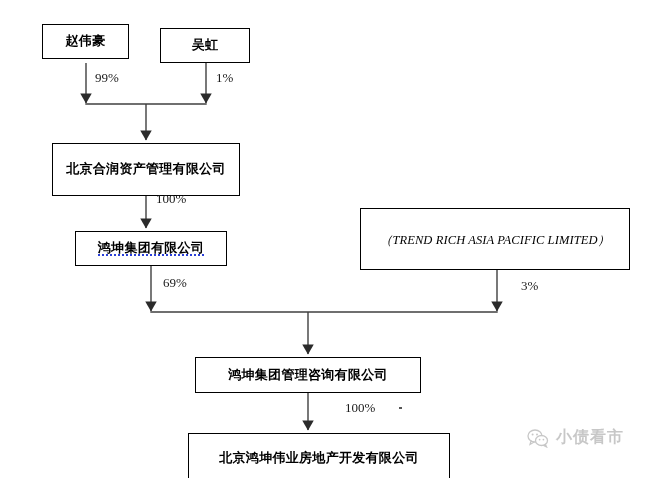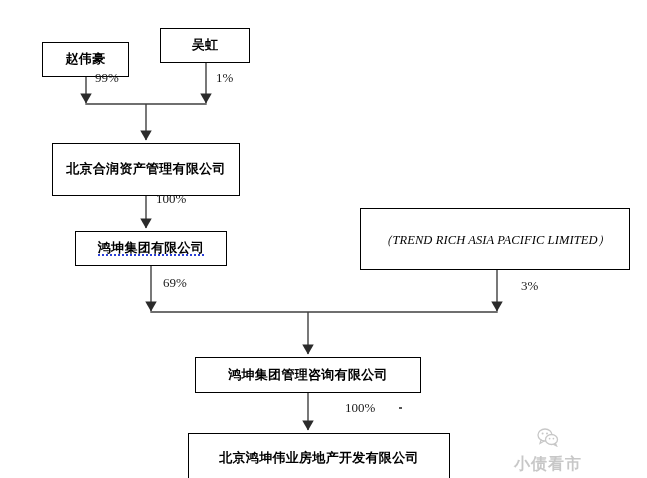--- a/index.html
+++ b/index.html
@@ -57,21 +57,21 @@
     font-family: "Liberation Serif", serif;
     font-size: 12.5px;
     font-weight: normal;
     letter-spacing: 0.1px;
     white-space: nowrap;
     margin-top: 4px;
     font-style: italic;
   }
 
   
-  #node-zhao   { left: 42px;  top: 42px;  width: 87px;  height: 35px; }
+  #node-zhao   { left: 42px;  top: 24px;  width: 87px;  height: 35px; }
   #node-wu     { left: 160px; top: 28px;  width: 90px;  height: 35px; }
   #node-herun  { left: 52px;  top: 143px; width: 188px; height: 53px; }
   #node-hkgroup{ left: 75px;  top: 231px; width: 152px; height: 35px; }
   #node-trend  { left: 360px; top: 208px; width: 270px; height: 62px; }
   #node-consult{ left: 195px; top: 357px; width: 226px; height: 36px; }
   #node-weiye  { left: 188px; top: 433px; width: 262px; height: 50px; }
 
   
   .pct {
     position: absolute;
@@ -94,28 +94,27 @@
     top: 407px;
     width: 3px;
     height: 2px;
     background: #555;
     z-index: 4;
   }
 
   
   #watermark {
     position: absolute;
-    left: 514px;
+    left: 527px;
     top: 427px;
     display: flex;
     align-items: center;
     gap: 7px;
     opacity: 0.30;
     z-index: 5;
-    flex-direction: column;
   }
   #watermark .wm-text {
     font-family: "Liberation Sans", sans-serif;
     font-size: 16px;
     font-weight: bold;
     color: #4a4a4a;
     letter-spacing: 1px;
     white-space: nowrap;
   }
 </style>

